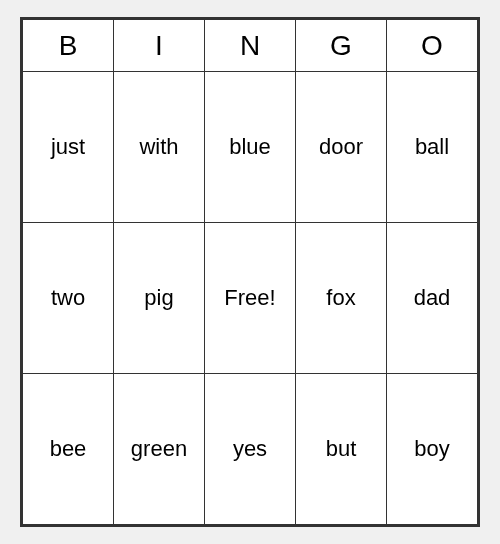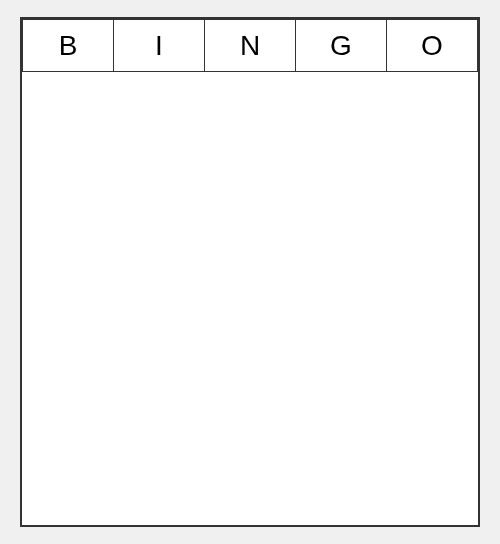--- a/index.html
+++ b/index.html
@@ -59,15 +59,36 @@
     <thead>
       <tr>
         <th>B</th>
         <th>I</th>
         <th>N</th>
         <th>G</th>
         <th>O</th>
       </tr>
     </thead>
     <tbody id="bingo-body">
+        <tr>
+          <td>just</td>
+          <td>with</td>
+          <td>blue</td>
+          <td>door</td>
+          <td>ball</td>
+        </tr>
+        <tr>
+          <td>two</td>
+          <td>pig</td>
+          <td>Free!</td>
+          <td>fox</td>
+          <td>dad</td>
+        </tr>
+        <tr>
+          <td>bee</td>
+          <td>green</td>
+          <td>yes</td>
+          <td>but</td>
+          <td>boy</td>
+        </tr>
       </tbody>
   </table>
 </div>
 
 </body></html>

